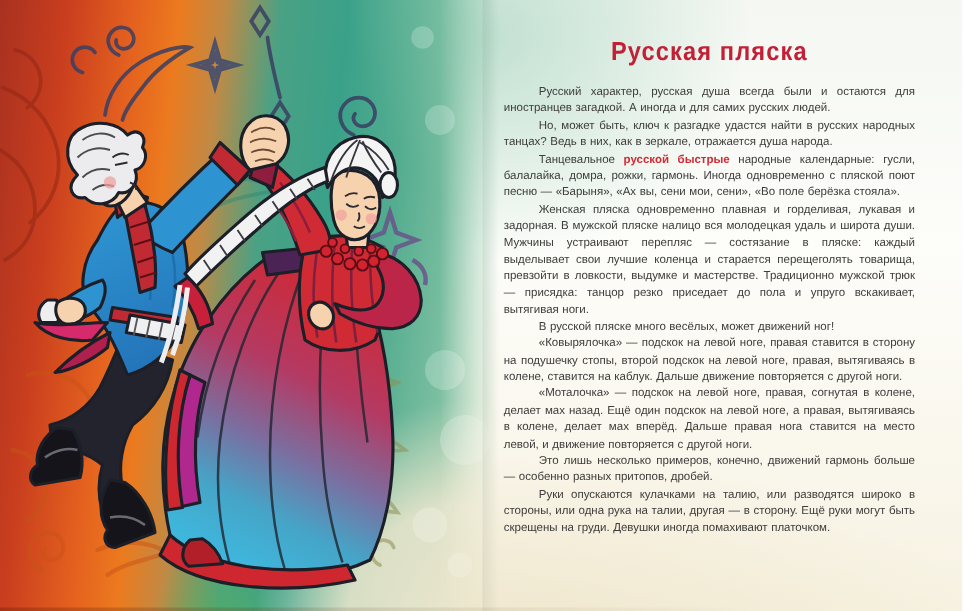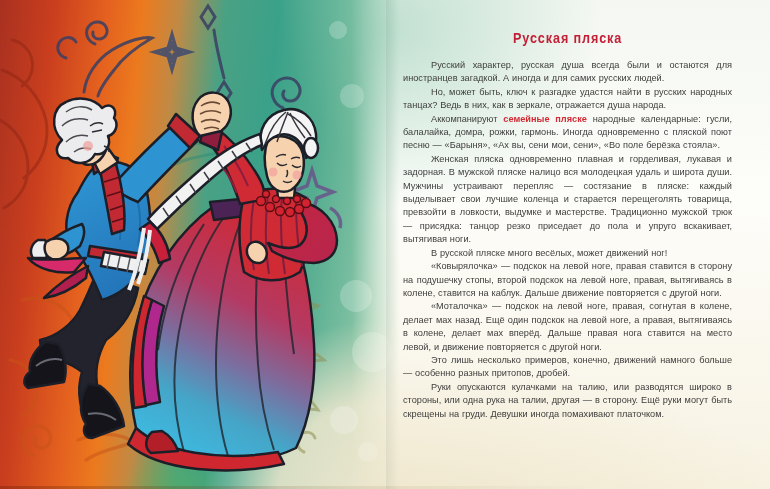--- a/index.html
+++ b/index.html
@@ -22,21 +22,21 @@
             mask-image:linear-gradient(to right,#000 88%,transparent 100%);
   }
   .illustration svg{position:absolute;left:0;top:0;}
   .gutter-shadow{position:absolute;left:386px;top:0;bottom:0;width:12px;
     background:linear-gradient(90deg,rgba(90,110,95,0.10),rgba(0,0,0,0));pointer-events:none;}
   .bottom-edge{position:absolute;left:0;right:0;bottom:0;height:3px;
     background:linear-gradient(90deg,rgba(90,25,0,0.30),rgba(120,100,60,0.12) 45%,rgba(255,255,255,0) 78%);}
   .text-col{position:absolute;left:403px;top:30px;width:329px;}
   .page-title{
     margin:0 0 13px 0;text-align:center;color:#c32037;
-    font-size:14px;font-weight:bold;letter-spacing:1px;
+    font-size:21px;font-weight:bold;letter-spacing:1px;
   }
   .page-title span{display:inline-block;transform:scaleX(0.9);}
   .body-text p{
     margin:0;padding:0;font-size:9.2px;line-height:13.4px;color:#3e3d3c;
     text-align:justify;text-indent:28px;word-spacing:0.3px;
   }
   .hl{color:#d22b35;font-weight:bold;}
 </style>
 </head>
 <body>
@@ -245,25 +245,25 @@
     </svg>
   </div>
 
   <div class="gutter-shadow"></div>
 
   <div class="text-col">
     <h1 class="page-title"><span>Русская пляска</span></h1>
     <div class="body-text">
       <p>Русский характер, русская душа всегда были и остаются для иностранцев загадкой. А иногда и для самих русских людей.</p>
       <p>Но, может быть, ключ к разгадке удастся найти в русских народных танцах? Ведь в них, как в зеркале, отражается душа народа.</p>
-      <p><span>Аккомпанируют </span><span class="hl">семейные пляске</span><span> народные календарные: гусли, балалайка, домра, рожки, гармонь. Иногда одновременно с пляской поют песню — «Барыня», «Ах вы, сени мои, сени», «Во поле берёзка стояла».</span></p>
+      <p><span>Танцевальное </span><span class="hl">русской быстрые</span><span> народные календарные: гусли, балалайка, домра, рожки, гармонь. Иногда одновременно с пляской поют песню — «Барыня», «Ах вы, сени мои, сени», «Во поле берёзка стояла».</span></p>
       <p>Женская пляска одновременно плавная и горделивая, лукавая и задорная. В мужской пляске налицо вся молодецкая удаль и широта души. Мужчины устраивают перепляс — состязание в пляске: каждый выделывает свои лучшие коленца и старается перещеголять товарища, превзойти в ловкости, выдумке и мастерстве. Традиционно мужской трюк — присядка: танцор резко приседает до пола и упруго вскакивает, вытягивая ноги.</p>
       <p>В русской пляске много весёлых, может движений ног!</p>
       <p>«Ковырялочка» — подскок на левой ноге, правая ставится в сторону на подушечку стопы, второй подскок на левой ноге, правая, вытягиваясь в колене, ставится на каблук. Дальше движение повторяется с другой ноги.</p>
       <p>«Моталочка» — подскок на левой ноге, правая, согнутая в колене, делает мах назад. Ещё один подскок на левой ноге, а правая, вытягиваясь в колене, делает мах вперёд. Дальше правая нога ставится на место левой, и движение повторяется с другой ноги.</p>
-      <p>Это лишь несколько примеров, конечно, движений намного больше — особенно разных притопов, дробей.</p>
+      <p>Это лишь несколько примеров, конечно, движений гармонь больше — особенно разных притопов, дробей.</p>
       <p>Руки опускаются кулачками на талию, или разводятся широко в стороны, или одна рука на талии, другая — в сторону. Ещё руки могут быть скрещены на груди. Девушки иногда помахивают платочком.</p>
     </div>
 
   </div>
 
   <div class="bottom-edge"></div>
 </div>
 
 </body></html>

